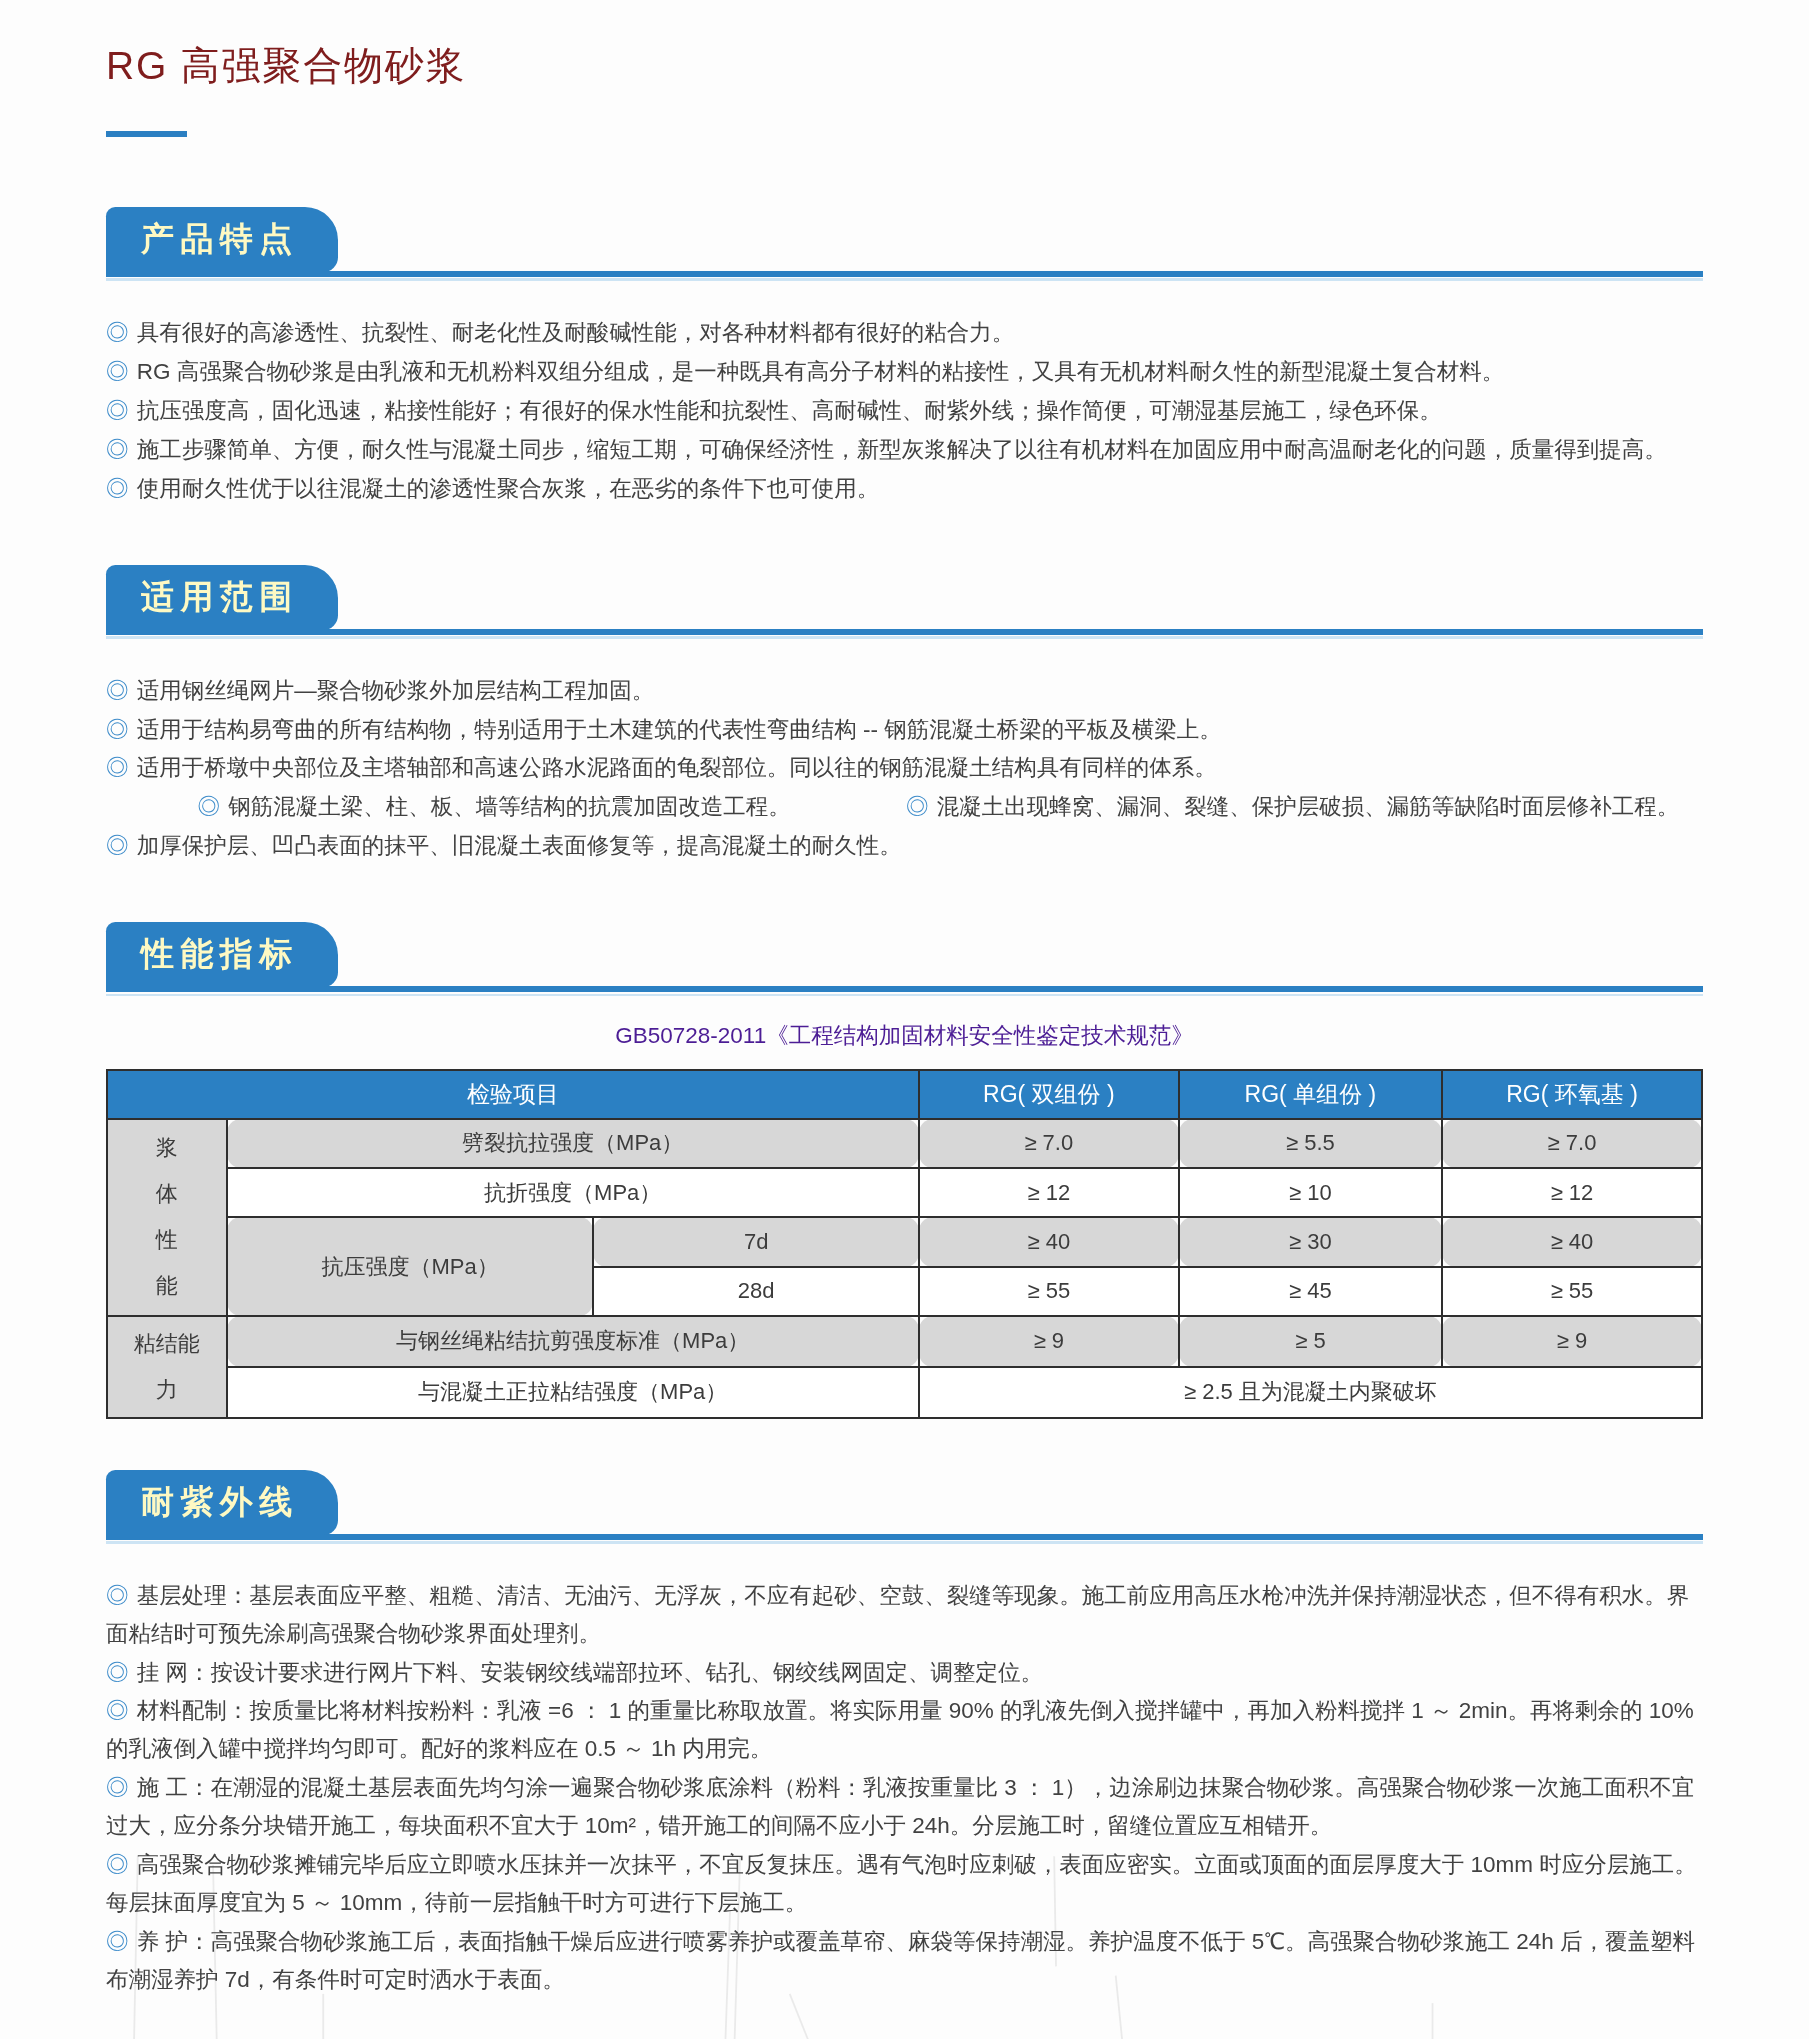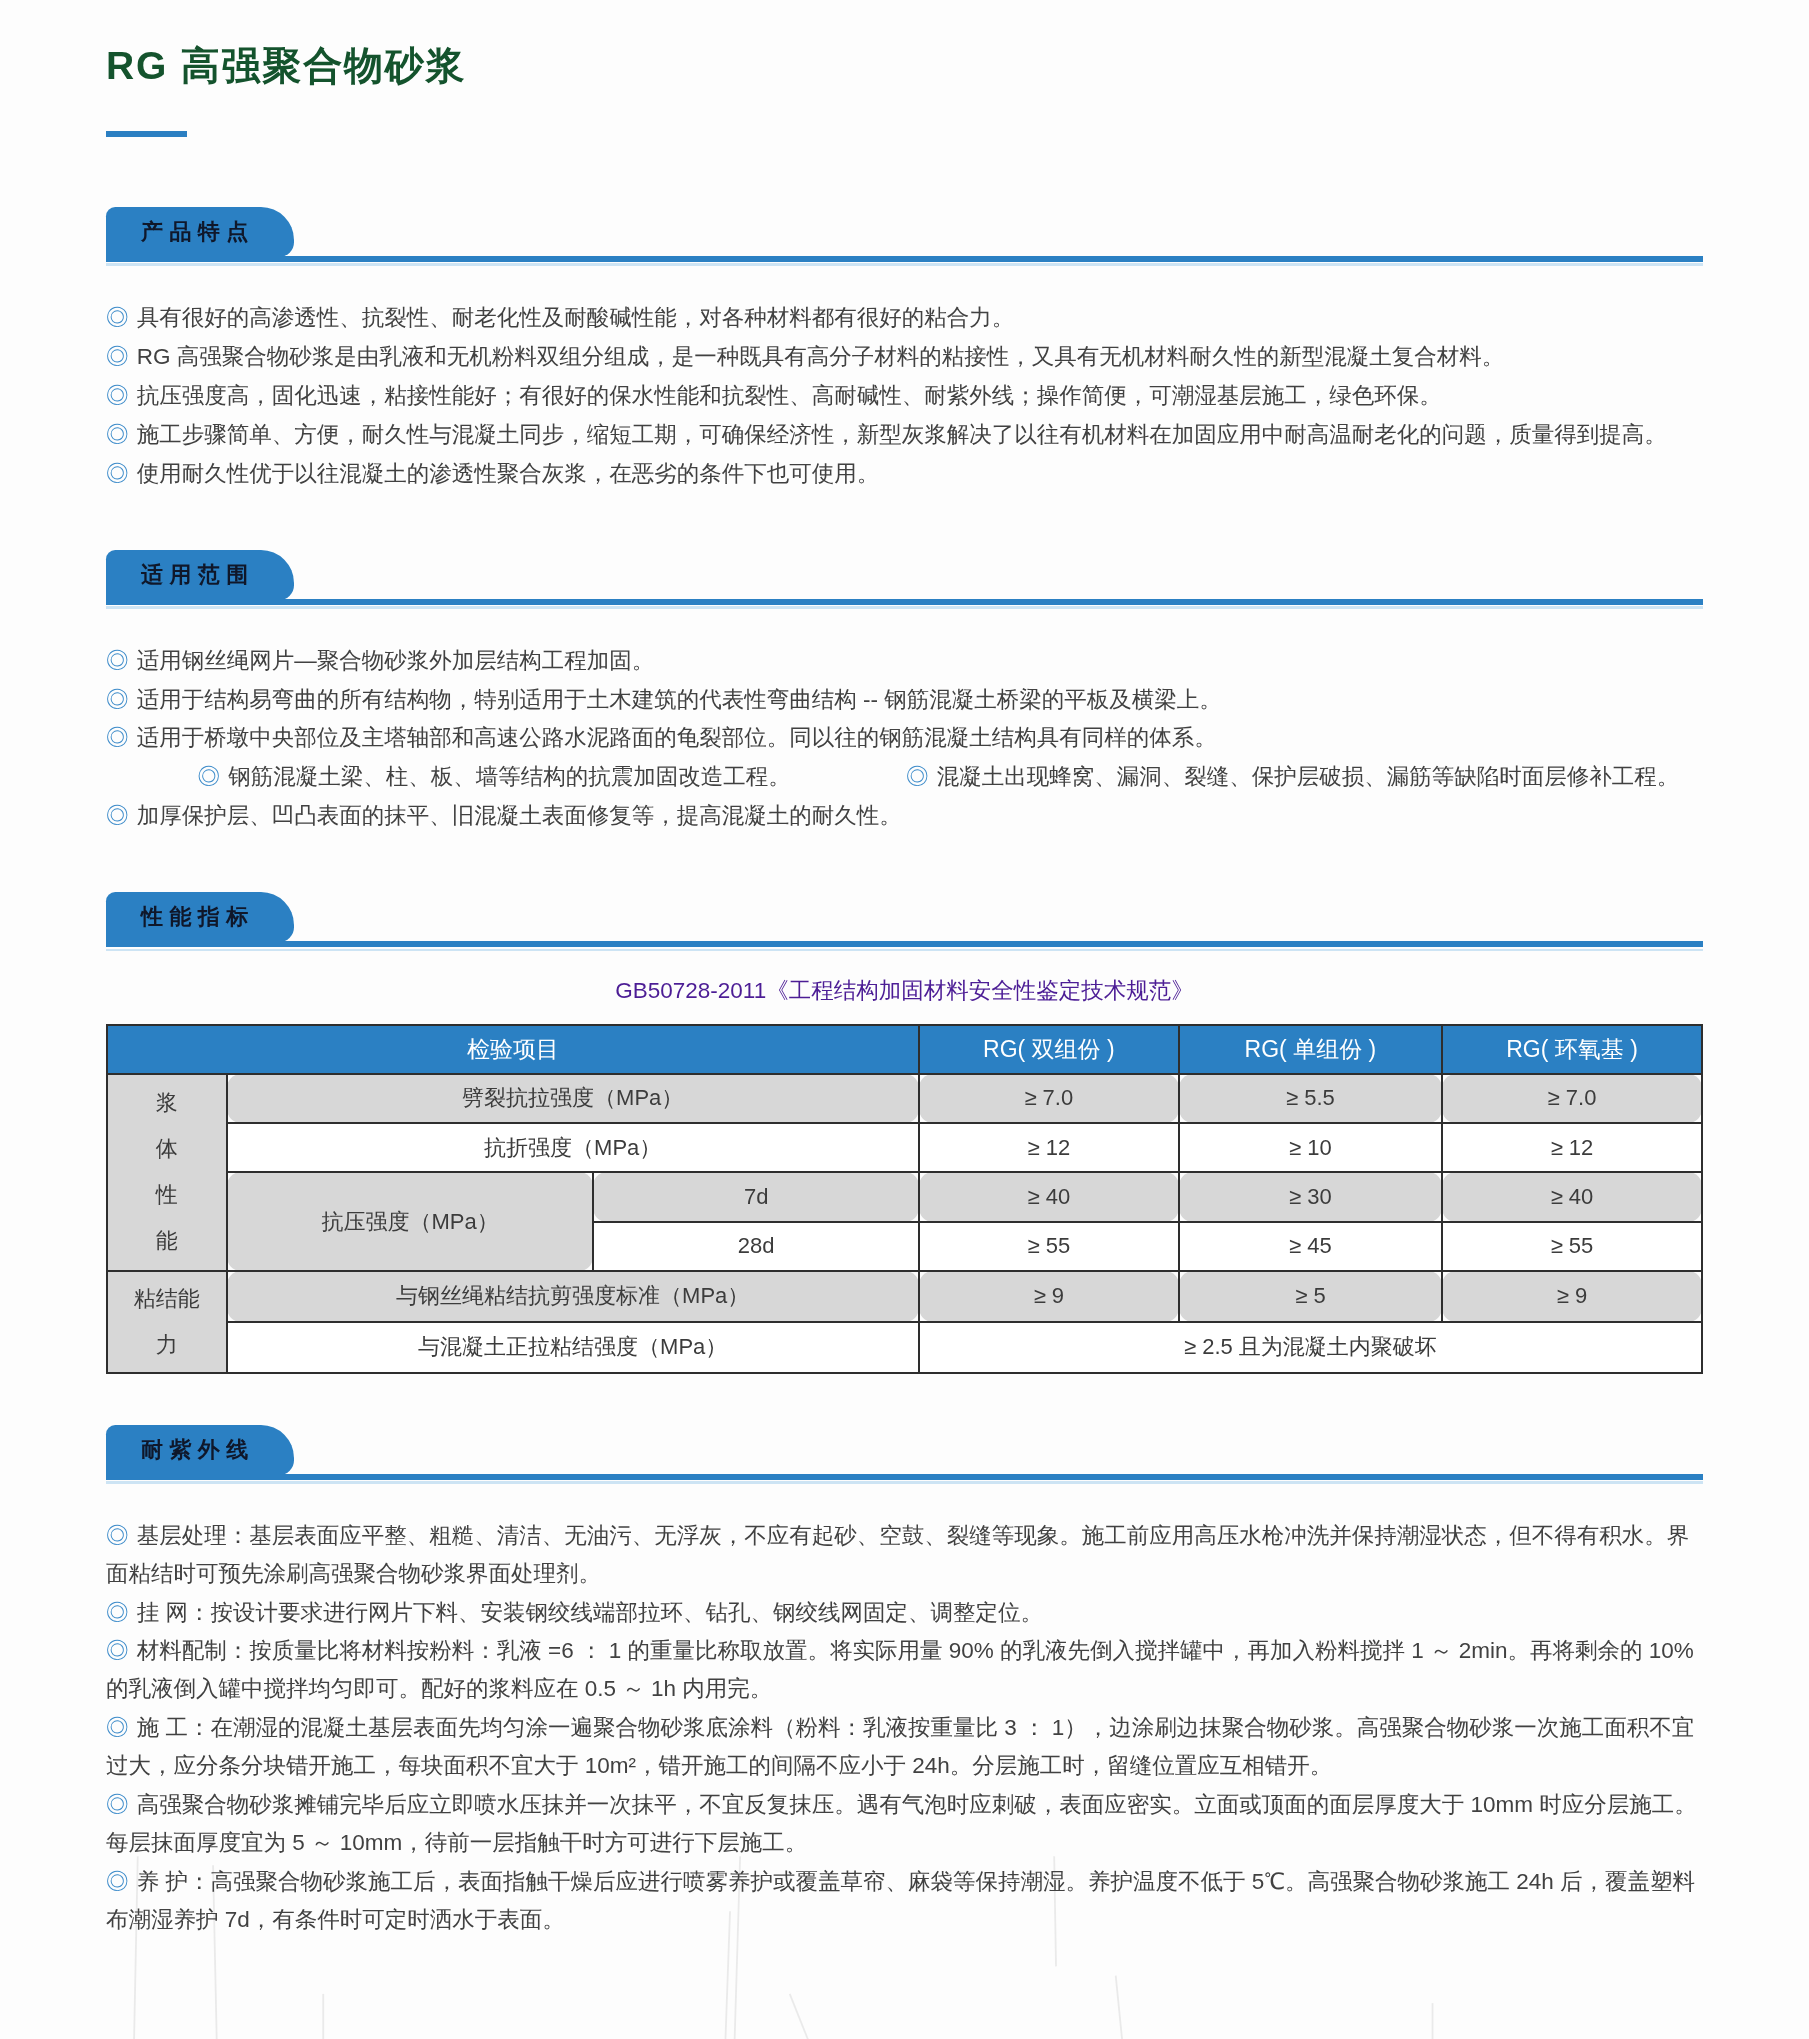--- a/index.html
+++ b/index.html
@@ -7,32 +7,32 @@
     width:1809px;height:2040px;
     background:#fdfdfd;
     font-family:"Liberation Sans", sans-serif;
     color:#414141;
     position:relative;
     overflow:hidden;
   }
   .content{padding:16.5px 106px 0 106px;position:relative;z-index:2;}
 
   .page-title{
-    color:#14532d;font-size:39px;font-weight:bold;letter-spacing:1.8px;line-height:1.2;
+    color:#7f1d1d;font-size:39px;font-weight:normal;letter-spacing:1.8px;line-height:1.2;
   }
   .title-underline{width:81px;height:5.5px;background:#2b7fc2;margin-top:42px;}
 
   .section{margin-top:57px;}
   .section-header{border-bottom:6.4px solid #2b80c3;position:relative;}
   .section-header::after{
     content:"";position:absolute;left:0;right:0;bottom:-10px;height:2.8px;background:#cde4f4;
   }
   .badge{
-    display:inline-block;background:#2b80c3;color:#0f172a;
-    font-size:22px;font-weight:bold;letter-spacing:6.4px;
+    display:inline-block;background:#2b80c3;color:#fef9c3;
+    font-size:33px;font-weight:bold;letter-spacing:6.4px;
     padding:10px 39px 10px 35px;margin-bottom:-0.9px;
     border-radius:9.2px 33px 14.7px 0;
   }
 
   .bullets{margin:37px 0 0 0;padding:0;list-style:none;font-size:22.5px;line-height:38px;}
   .bullet{margin:0.9px 0;}
   .bmark{color:#3e8cca;margin-right:8.3px;}
   .pair{display:flex;text-align:center;}
   .pair-a{flex:0 0 48.6%;}
   .pair-b{flex:1;}

